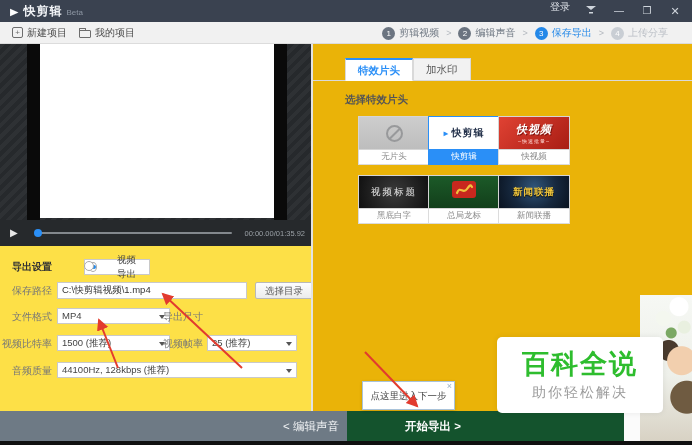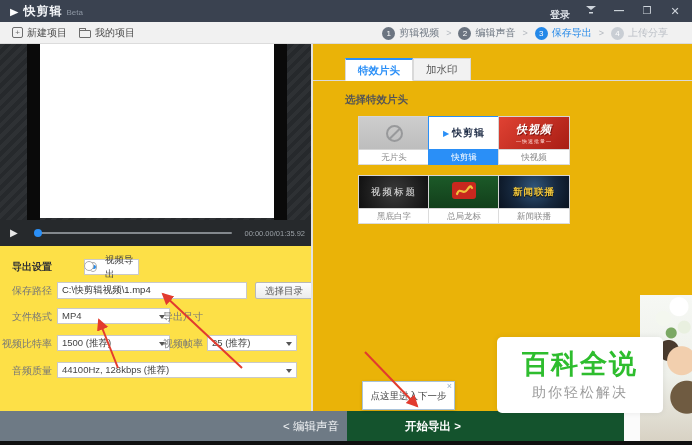--- a/index.html
+++ b/index.html
@@ -8,21 +8,21 @@
     position:relative; width:692px; height:445px; overflow:hidden;
     font-family:"Liberation Sans","DejaVu Sans",sans-serif;
     background:#fbfbfb; -webkit-font-smoothing:antialiased;
   }
   
   .titlebar { position:absolute; left:0; top:0; width:692px; height:22px;
     background:#3a4250; display:flex; align-items:center; padding:0 10px; }
   .tb-logo { color:#fff; font-size:11px; margin-right:5px; transform:scaleY(.9); }
   .tb-name { color:#f2f4f7; font-size:12px; font-weight:bold; letter-spacing:1px; }
   .tb-beta { color:#8d96a3; font-size:8px; margin-left:4px; margin-top:2px; }
-  .tb-right { margin-left:auto; display:flex; align-items:flex-end; gap:14px;font-weight:bold; }
+  .tb-right { margin-left:auto; display:flex; align-items:flex-start; gap:14px; }
   .tb-login { color:#dfe3e9; font-size:10px; cursor:pointer; }
   .tb-ic { color:#cfd5dc; font-size:10px; width:14px; text-align:center; cursor:pointer; line-height:22px; }
   .tb-ic.close { font-size:11px; }
   
   .toolbar { position:absolute; left:0; top:22px; width:692px; height:22px;
     background:#f1f1f1; border-bottom:1px solid #dcdcdc; display:flex; align-items:center; }
   .tool-item { display:flex; align-items:center; gap:4px; margin-left:12px; color:#4a4a4a; font-size:10px; cursor:pointer; }
   .ic-new { width:11px; height:11px; border:1px solid #6d6d6d; border-radius:2px;
     font-size:8px; line-height:9px; text-align:center; color:#6d6d6d; }
   .ic-folder { position:relative; width:12px; height:8px; border:1px solid #6d6d6d; border-radius:1px; margin-top:2px; }
@@ -50,21 +50,21 @@
   .track { position:absolute; left:36px; top:12px; width:196px; height:2px; background:#83888d; border-radius:1px; cursor:pointer; }
   .knob { position:absolute; left:34px; top:9px; width:8px; height:8px; border-radius:50%; background:#2a8ff7; cursor:pointer; }
   .time { position:absolute; right:6px; top:9px; font-size:7.5px; color:#9aa0a6; }
   
   .settings { position:absolute; left:0; top:246px; width:311px; height:165px; background:#fde047; }
   .row { position:absolute; left:0; width:311px; height:18px; }
   .lbl { position:absolute; left:2px; width:50px; text-align:right; font-size:10px; color:#777; line-height:17px; }
   .lbl.b { color:#333; font-weight:bold; }
   .lbl2 { position:absolute; left:153px; width:50px; text-align:right; font-size:10px; color:#777; line-height:17px; }
   .radio-grp { position:absolute; left:84px; top:1px; display:flex; gap:22px; }
-  .radio { display:flex; align-items:center; gap:8px; font-size:10px; color:#555; cursor:pointer; }
+  .radio { display:flex; align-items:center; gap:20px; font-size:10px; color:#555; cursor:pointer;font-family:Liberation Serif, serif; }
   .rdot { width:10px; height:10px; border:1px solid #aaa; border-radius:50%; background:#fff; position:relative; }
   .radio.sel .rdot::after { content:""; position:absolute; left:2px; top:2px; width:4px; height:4px; border-radius:50%; background:#2488e8; }
   .tinput { position:absolute; left:57px; top:0; width:190px; height:17px; border:1px solid #c9c9c9;
     background:#fff; font-size:9.5px; color:#333; padding:0 4px; font-family:inherit; }
   .btn-dir { position:absolute; left:255px; top:0; width:58px; height:17px;
     background:linear-gradient(#fdfdfd,#ececec); border:1px solid #b9b9b9; border-radius:2px;
     font-size:9.5px; color:#555; text-align:center; line-height:15px; cursor:pointer; }
   .sel { position:absolute; top:0; height:16px; border:1px solid #c9c9c9; background:#fff;
     font-size:9.5px; color:#444; line-height:14px; padding:0 4px; cursor:pointer; }
   .sel .caret { position:absolute; right:4px; top:6px; width:0; height:0;
@@ -74,21 +74,21 @@
   .vdiv { position:absolute; left:311px; top:44px; width:2px; height:367px; background:#e3e3e3; }
   .rpanel { position:absolute; left:313px; top:44px; width:379px; height:367px; background:#eab308; }
   .tabline { position:absolute; left:0; top:36px; width:379px; border-bottom:1px solid #d9d9d9; }
   .tabs { position:absolute; left:32px; top:14px; display:flex; }
   .tab { height:23px; padding:0 12px; font-size:10.5px; line-height:21px; border:1px solid #d9d9d9;
     background:#f2f2f2; color:#555; cursor:pointer; }
   .tab.active { background:#fff; border-top:2px solid #2a8ff7; border-bottom:1px solid #fff;
     color:#2a8ff7; font-weight:bold; position:relative; z-index:2; }
   .sect { position:absolute; left:32px; top:49px; font-size:10.5px; font-weight:bold; color:#555; }
   .grid { position:absolute; left:45px; top:72px; width:260px; display:flex; flex-wrap:wrap; gap:10px; }
-  .tile { width:60px; cursor:pointer; }
+  .tile { width:60px; cursor:pointer;font-family:Liberation Mono, monospace; }
   .tile .img { width:72px; height:34px; display:flex; flex-direction:column; align-items:center; justify-content:center; border:1px solid #d5d5d5; }
   .tile .cap { width:72px; height:15px; background:#fff; border:1px solid #dcdcdc; border-top:none;
     font-size:8.5px; color:#8a8a8a; text-align:center; line-height:14px; }
   .tile.sel2 .img { border:1px solid #2a8ff7; }
   .tile.sel2 .cap { background:#2a8ff7; border-color:#2a8ff7; color:#fff; }
   .img.none { background:linear-gradient(#cdcdcd,#bdbdbd); }
   .noicon { position:relative; width:17px; height:17px; border:2px solid #98999b; border-radius:50%; }
   .noicon::after { content:""; position:absolute; left:-1px; top:6.5px; width:15px; height:2px;
     background:#98999b; transform:rotate(-45deg); }
   .img.kjj { background:#fff; color:#1d2b45; font-size:10px; font-weight:bold; letter-spacing:1px; }

